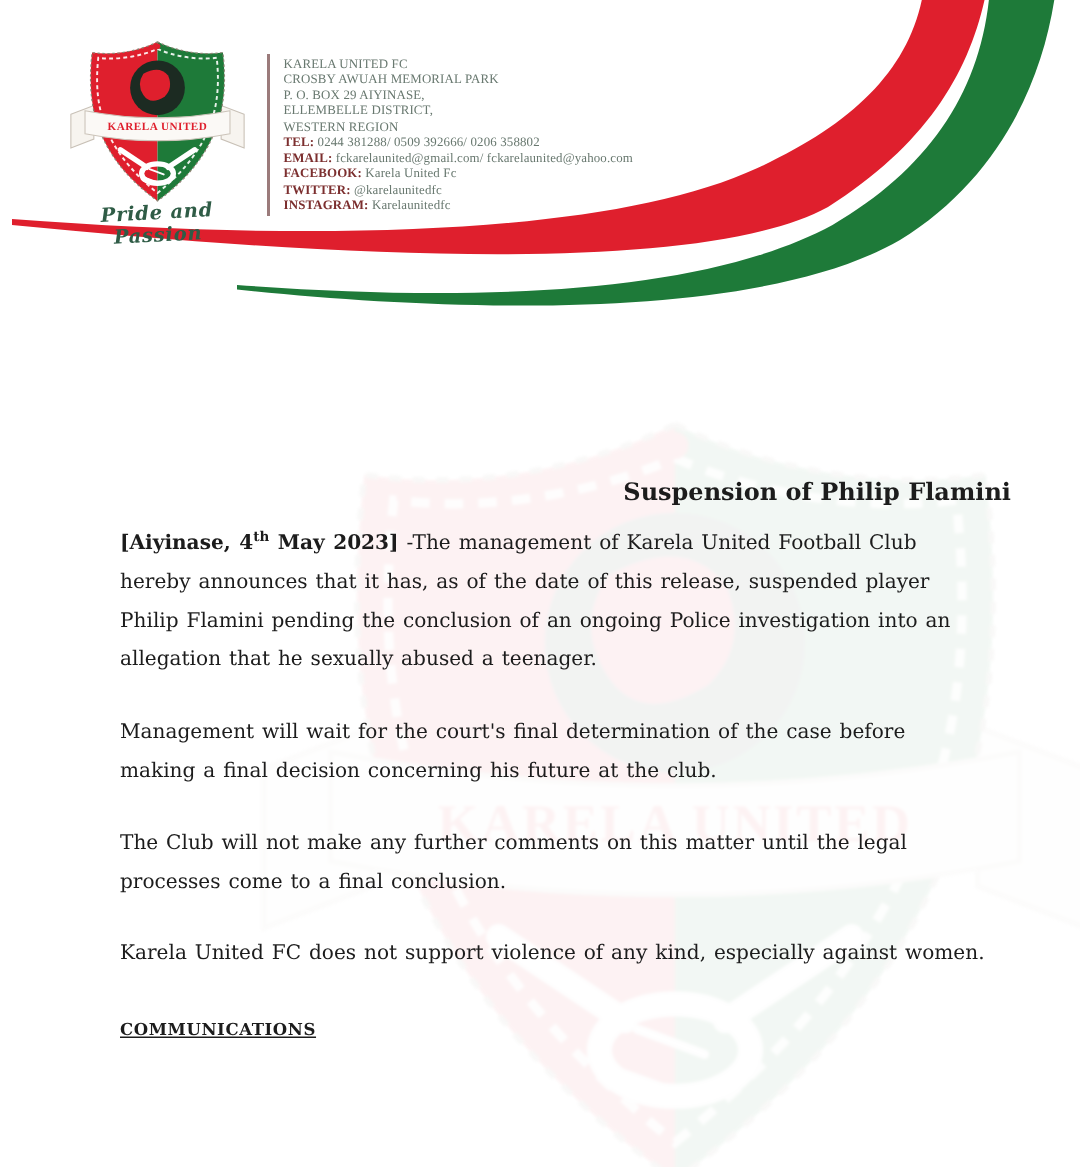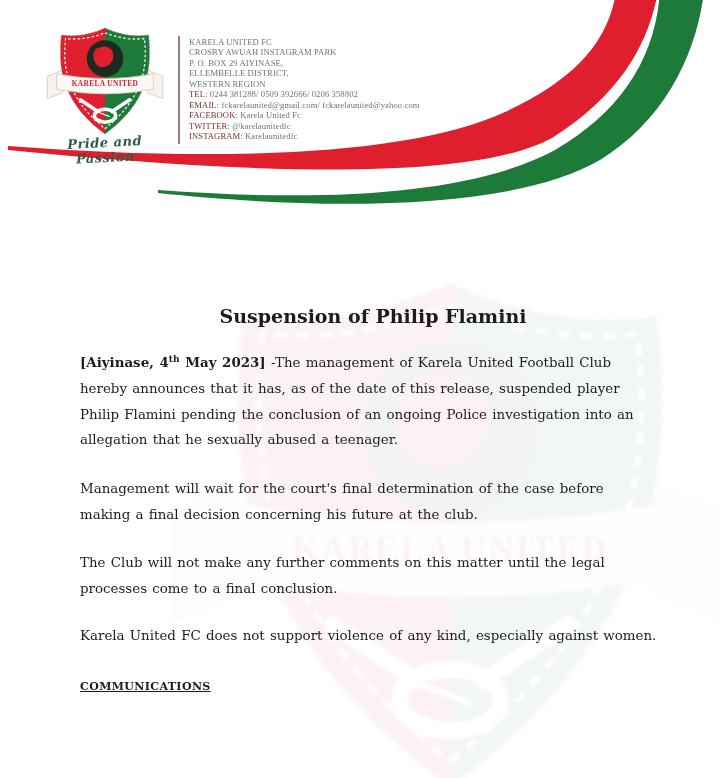--- a/index.html
+++ b/index.html
@@ -25,27 +25,27 @@
   .hands .thin{stroke-width:1.1;}
 
   .motto{position:absolute;left:38px;top:135px;width:134px;text-align:center;
          font-family:"DejaVu Serif",serif;font-style:italic;font-weight:bold;
          font-size:13px;color:var(--motto);letter-spacing:0.5px;transform:rotate(-3deg);}
 
   .divider{position:absolute;left:178px;top:36px;width:2px;height:108px;background:var(--divider);}
 
   .address{position:absolute;left:189px;top:37px;font-family:"Liberation Serif",serif;
            font-size:8.6px;line-height:10.45px;color:var(--addr);letter-spacing:0.1px;white-space:nowrap;}
-  .address .lbl{color:var(--maroon);font-weight:normal;}
+  .address .lbl{color:var(--maroon);font-weight:bold;}
 
   
   .release-line{position:absolute;left:80px;top:253px;font-weight:bold;font-size:13px;
                 letter-spacing:0.6px;color:var(--ink);line-height:26px;}
-  .title{position:absolute;left:80px;top:299px;width:578px;margin:4px;text-align:center;
-         font-size:19px;font-weight:bold;color:var(--ink);line-height:26px;}
+  .title{position:absolute;left:80px;top:299px;width:578px;margin:16px;text-align:right;
+         font-size:16px;font-weight:bold;color:var(--ink);line-height:26px;}
   .para{position:absolute;left:80px;width:578px;margin:0;font-size:13.4px;line-height:25.8px;
         color:var(--ink);word-spacing:1px;text-align:left;}
   .p1{top:350px;} .p2{top:476px;} .p3{top:550px;} .p4{top:623px;}
   .para sup{font-size:9px;line-height:0;}
   .para b{font-weight:bold;}
   .comms{position:absolute;left:80px;top:674px;font-weight:bold;font-size:11px;
          letter-spacing:0.4px;color:var(--ink);line-height:26px;text-decoration:underline;}
 </style>
 </head>
 <body>
@@ -87,21 +87,21 @@
       </g>
     </g>
   </svg>
 
   <div class="motto">Pride and Passion</div>
 
   <div class="divider"></div>
 
   <div class="address">
     <div class="addr-line">KARELA UNITED FC</div>
-    <div class="addr-line">CROSBY AWUAH INSTAGRAM PARK</div>
+    <div class="addr-line">CROSBY AWUAH MEMORIAL PARK</div>
     <div class="addr-line">P. O. BOX 29 AIYINASE,</div>
     <div class="addr-line">ELLEMBELLE DISTRICT,</div>
     <div class="addr-line">WESTERN REGION</div>
     <div class="addr-line"><span class="lbl">TEL:</span> <span>0244 381288/ 0509 392666/ 0206 358802</span></div>
     <div class="addr-line"><span class="lbl">EMAIL:</span> <span>fckarelaunited@gmail.com/ fckarelaunited@yahoo.com</span></div>
     <div class="addr-line"><span class="lbl">FACEBOOK:</span> <span>Karela United Fc</span></div>
     <div class="addr-line"><span class="lbl">TWITTER:</span> <span>@karelaunitedfc</span></div>
     <div class="addr-line"><span class="lbl">INSTAGRAM:</span> <span>Karelaunitedfc</span></div>
   </div>
 

